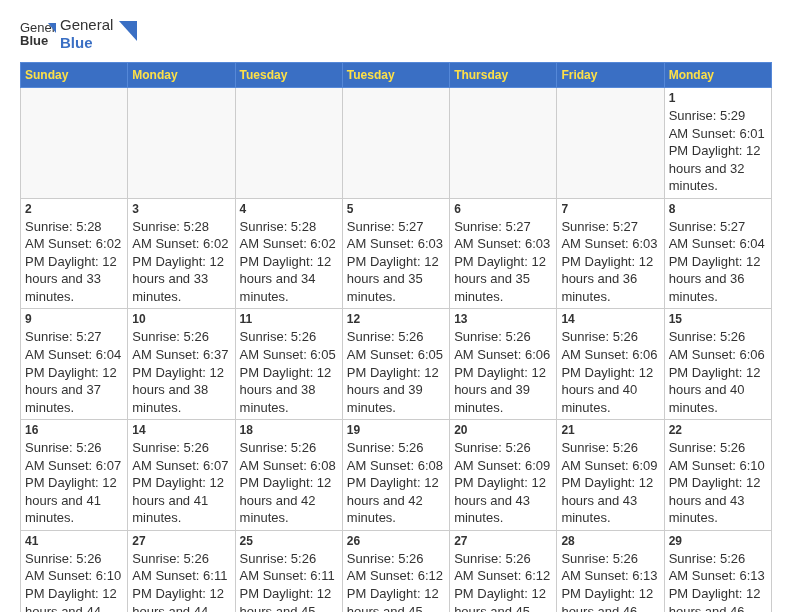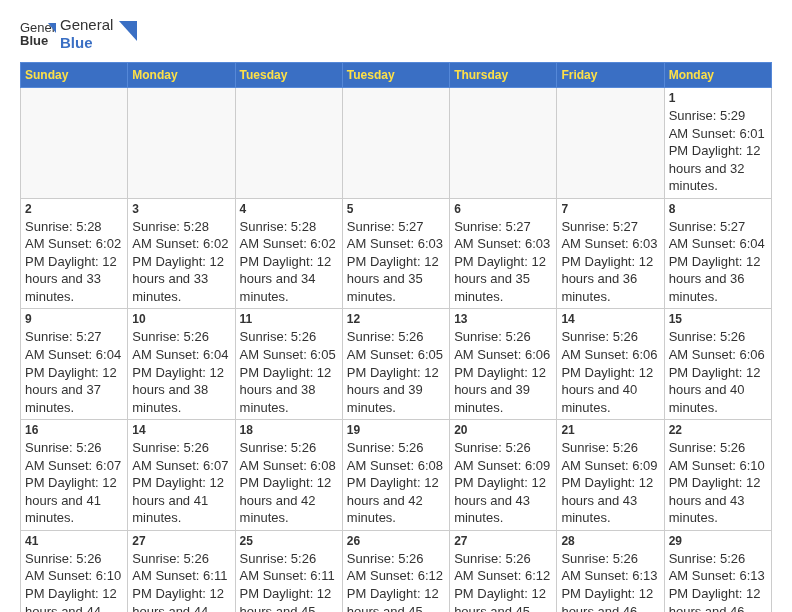--- a/index.html
+++ b/index.html
@@ -183,21 +183,21 @@
         <tr>
           <td>
             <span class="day-number">9</span>
             <div class="day-info">Sunrise: 5:27 AM
 Sunset: 6:04 PM
 Daylight: 12 hours and 37 minutes.</div>
           </td>
           <td>
             <span class="day-number">10</span>
             <div class="day-info">Sunrise: 5:26 AM
-Sunset: 6:04 PM
+Sunset: 6:37 PM
 Daylight: 12 hours and 38 minutes.</div>
           </td>
           <td>
             <span class="day-number">11</span>
             <div class="day-info">Sunrise: 5:26 AM
 Sunset: 6:05 PM
 Daylight: 12 hours and 38 minutes.</div>
           </td>
           <td>
             <span class="day-number">12</span>

